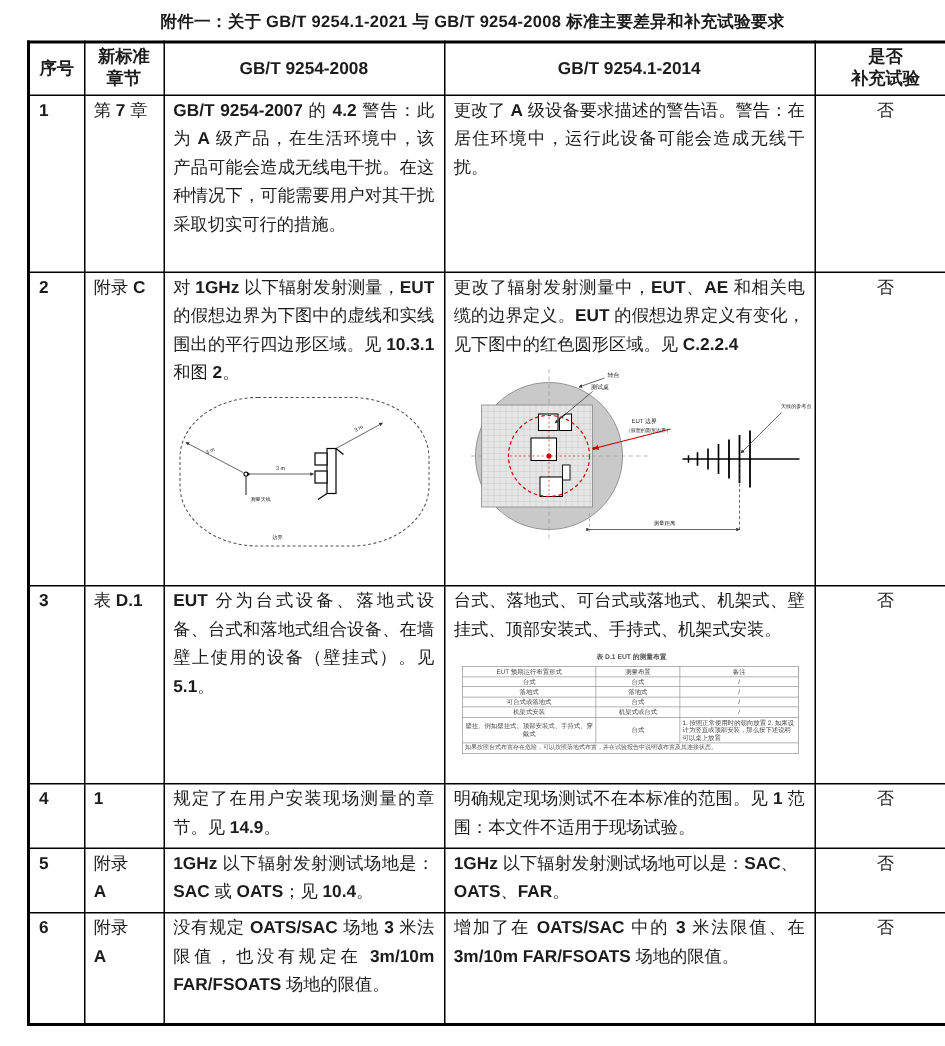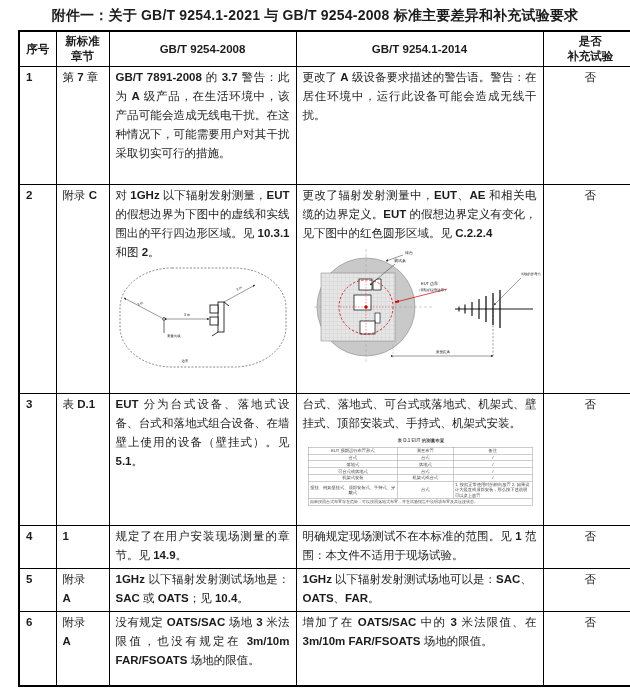--- a/index.html
+++ b/index.html
@@ -3,21 +3,21 @@
 <meta charset="utf-8">
 <style>
   html,body{margin:0;padding:0;}
   body{
     width:630px;height:697px;background:#fff;overflow:hidden;
     font-family:"Liberation Sans","DejaVu Sans",sans-serif;
     color:#1c1c1c;
   }
   .title{
     margin:7px 10px 5px 10px;text-align:center;
-    font-size:14px;font-weight:bold;letter-spacing:0.2px;white-space:nowrap;
+    font-size:11px;font-weight:bold;letter-spacing:0.2px;white-space:nowrap;
   }
   table.main{
     border-collapse:collapse;table-layout:fixed;
     width:619px;margin-left:18px;
     border:2px solid #000;
   }
   table.main th, table.main td{
     border:1px solid #000;
     font-size:11.5px;line-height:19px;
     vertical-align:top;overflow:hidden;
@@ -79,21 +79,21 @@
     <th>
       <div>是否</div>
       <div>补充试验</div>
     </th>
   </tr>
 
   <tr class="r1">
     <td class="no lb"><b>1</b></td>
     <td class="chap lb">第 <b>7</b> 章</td>
     <td>
-          <div class="jt lb"><b>GB/T</b> <b>7891-2008</b> 的 <b>3.7</b> 警告：此为 <b>A</b> 级产品，在生活环境中，该产品可能会造成无线电干扰。在这种情况下，可能需要用户对其干扰采取切实可行的措施。</div>
+          <div class="jt lb"><b>GB/T</b> <b>9254-2007</b> 的 <b>4.2</b> 警告：此为 <b>A</b> 级产品，在生活环境中，该产品可能会造成无线电干扰。在这种情况下，可能需要用户对其干扰采取切实可行的措施。</div>
         </td>
     <td>
           <div class="jt lb">更改了 <b>A</b> 级设备要求描述的警告语。警告：在居住环境中，运行此设备可能会造成无线干扰。</div>
         </td>
     <td class="supp">否</td>
   </tr>
 
   <tr class="r2">
     <td class="no lb"><b>2</b></td>
     <td class="chap lb">附录 <b>C</b></td>

